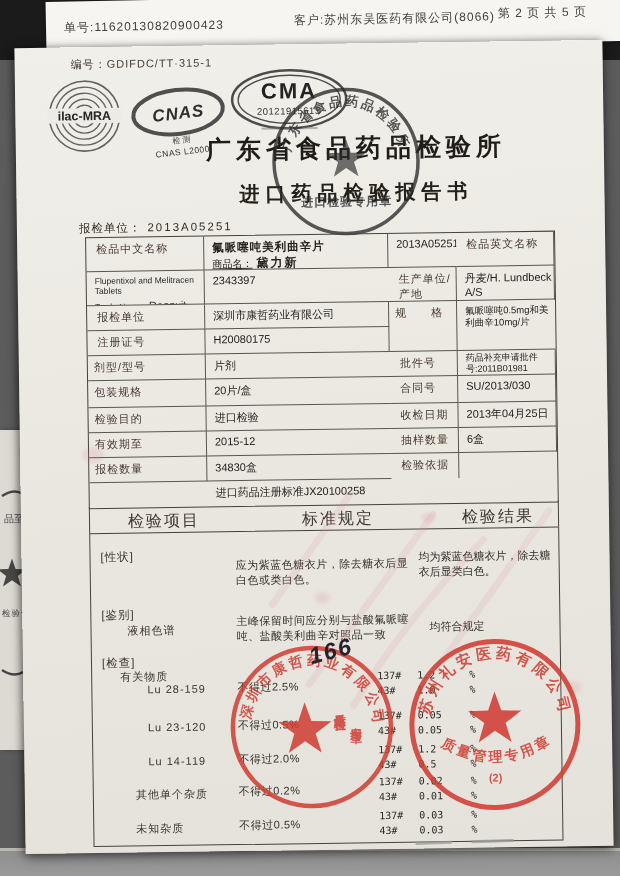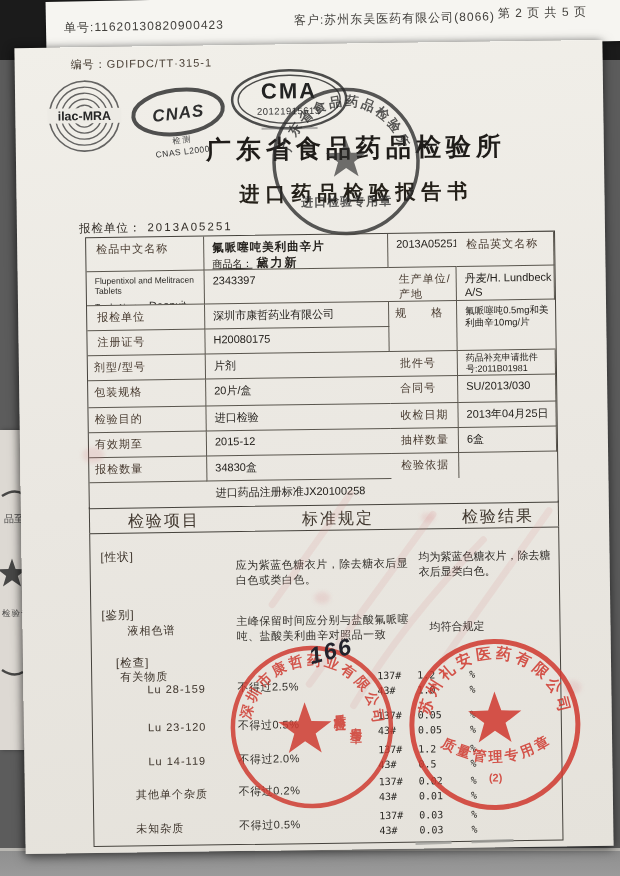--- a/index.html
+++ b/index.html
@@ -205,21 +205,21 @@
 
       <div class="abs sec" style="left:10px;top:16px">[性状]</div>
       <div class="abs std" style="left:145px;top:26px;width:178px">应为紫蓝色糖衣片，除去糖衣后显白色或类白色。</div>
       <div class="abs res" style="left:328px;top:20px;width:132px">均为紫蓝色糖衣片，除去糖衣后显类白色。</div>
 
       <div class="abs sec" style="left:10px;top:74px">[鉴别]</div>
       <div class="abs subitem" style="left:36px;top:90px">液相色谱</div>
       <div class="abs std" style="left:145px;top:82px;width:186px">主峰保留时间应分别与盐酸氟哌噻吨、盐酸美利曲辛对照品一致</div>
       <div class="abs res" style="left:338px;top:90px">均符合规定</div>
 
-      <div class="abs sec" style="left:24px;top:122px">[检查]</div>
+      <div class="abs sec" style="left:10px;top:122px">[检查]</div>
       <div class="abs subitem" style="left:28px;top:136px">有关物质</div>
 
       <div class="abs subitem" style="left:55px;top:150px">Lu 28-159</div>
       <div class="abs std" style="left:145px;top:148px">不得过2.5%</div>
       <div class="abs pair" style="left:285px;top:140px">
         <span>137#</span>
           <span>1.2</span>
           <span>%</span>
         <span>43#</span>
           <span>1.0</span>

